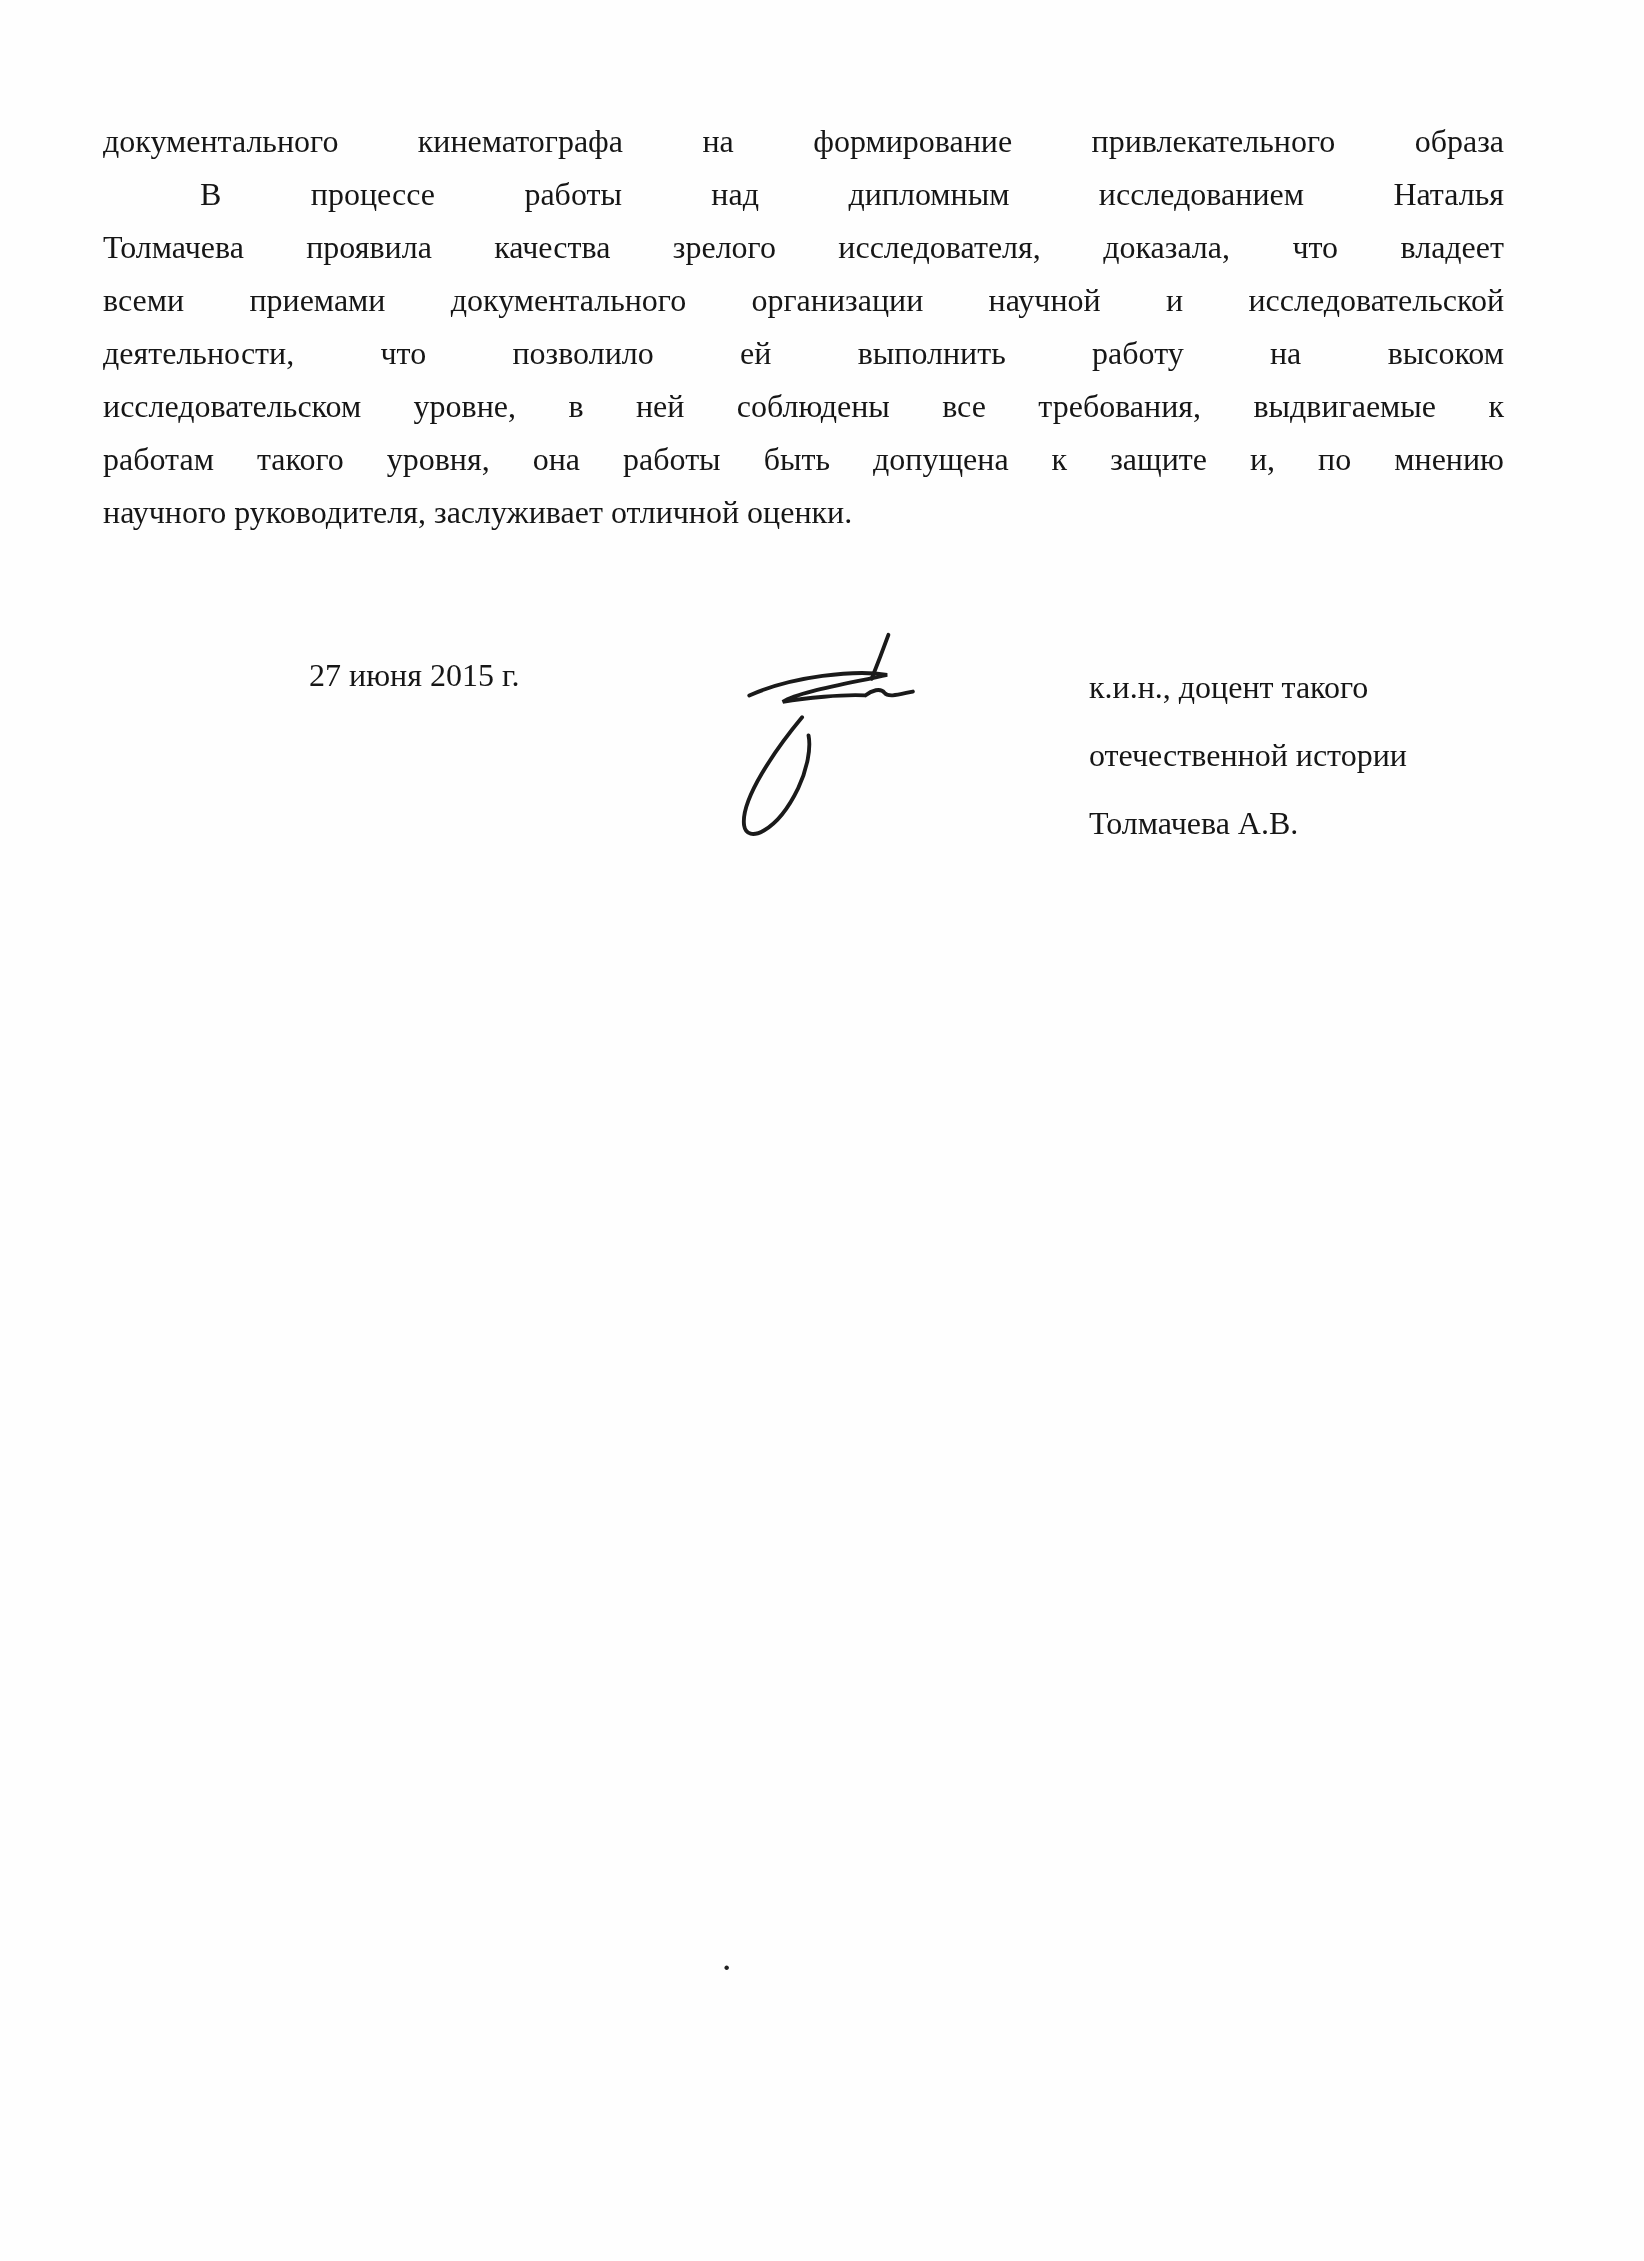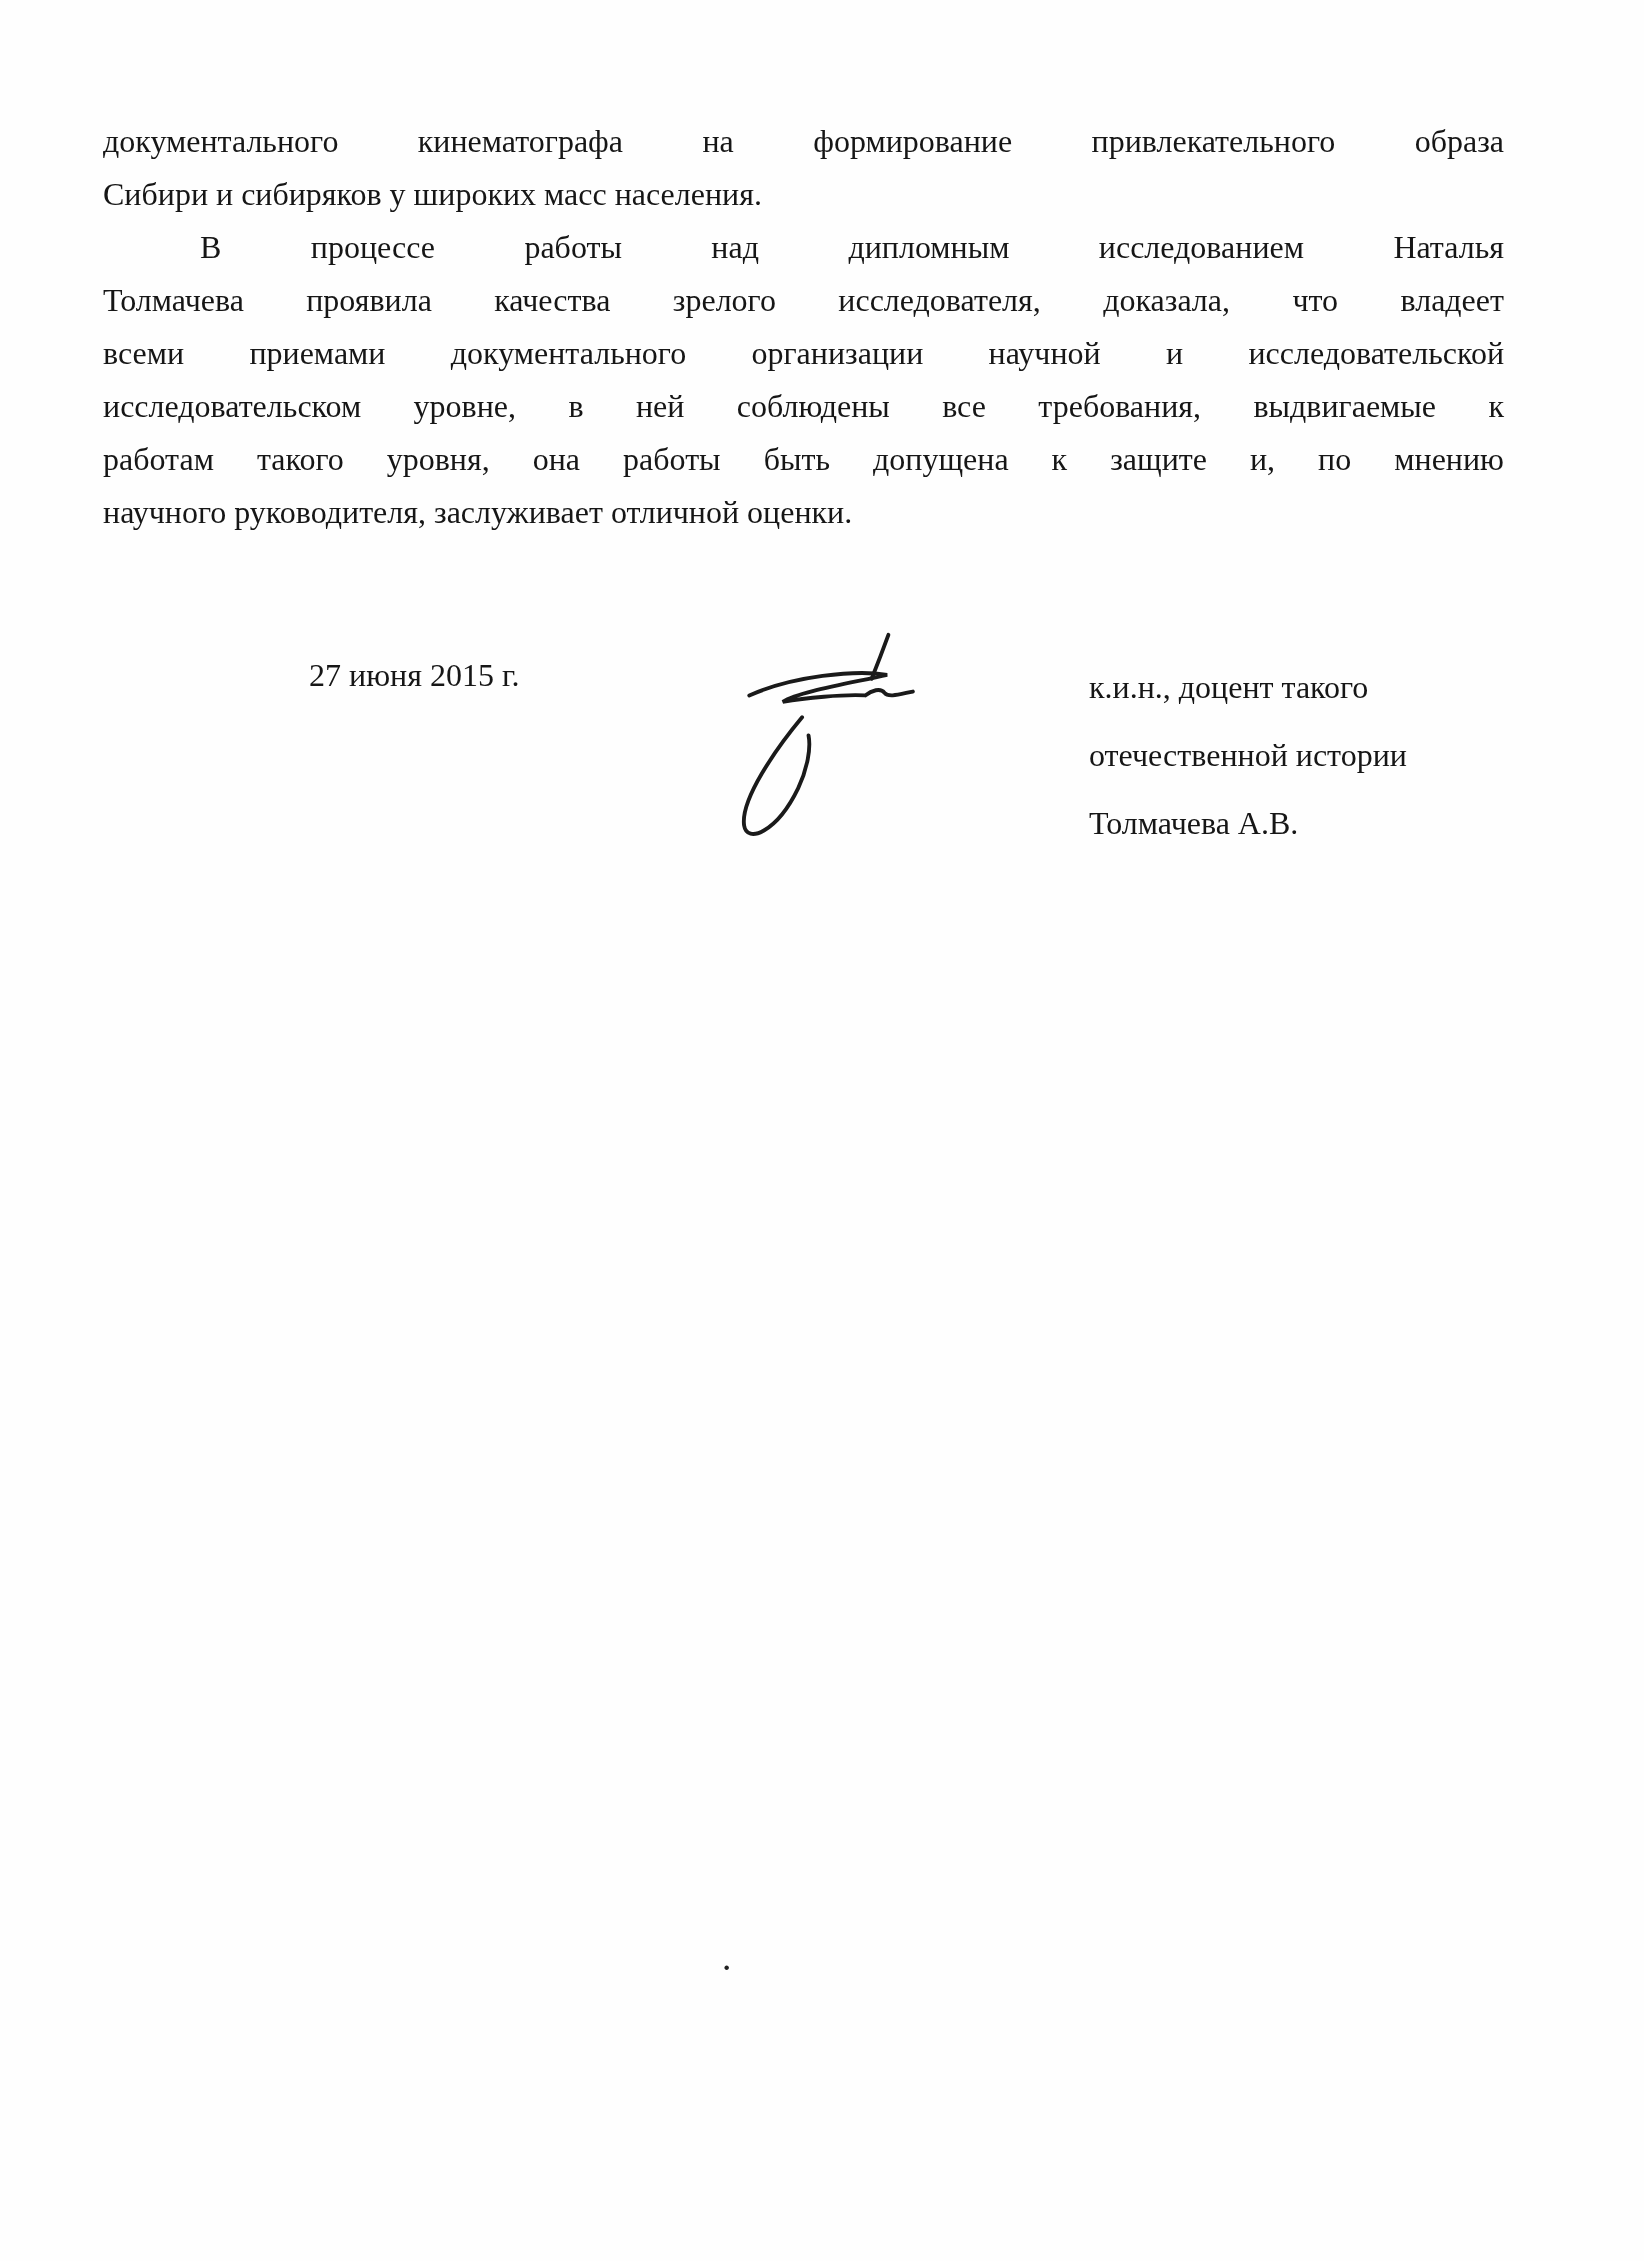--- a/index.html
+++ b/index.html
@@ -74,25 +74,25 @@
   }
 </style>
 </head>
 <body>
 
 <div class="page">
 
   <div class="content">
 
     <div class="jline">документального кинематографа на формирование привлекательного образа</div>
-    <div class="jline last">Сибири и сибиряков у широких масс населения.</div>
 
     <div class="jline indent">В процессе работы над дипломным исследованием Наталья</div>
     <div class="jline">Толмачева проявила качества зрелого исследователя, доказала, что владеет</div>
     <div class="jline">всеми приемами документального организации научной и исследовательской</div>
+    <div class="jline">деятельности, что позволило ей выполнить работу на высоком</div>
     <div class="jline">исследовательском уровне, в ней соблюдены все требования, выдвигаемые к</div>
     <div class="jline">работам такого уровня, она работы быть допущена к защите и, по мнению</div>
     <div class="jline last">научного руководителя, заслуживает отличной оценки.</div>
   </div>
 
   <div class="sign-block">
 
     <div class="sign-date">27 июня 2015 г.</div>
 
     <div class="signature">

